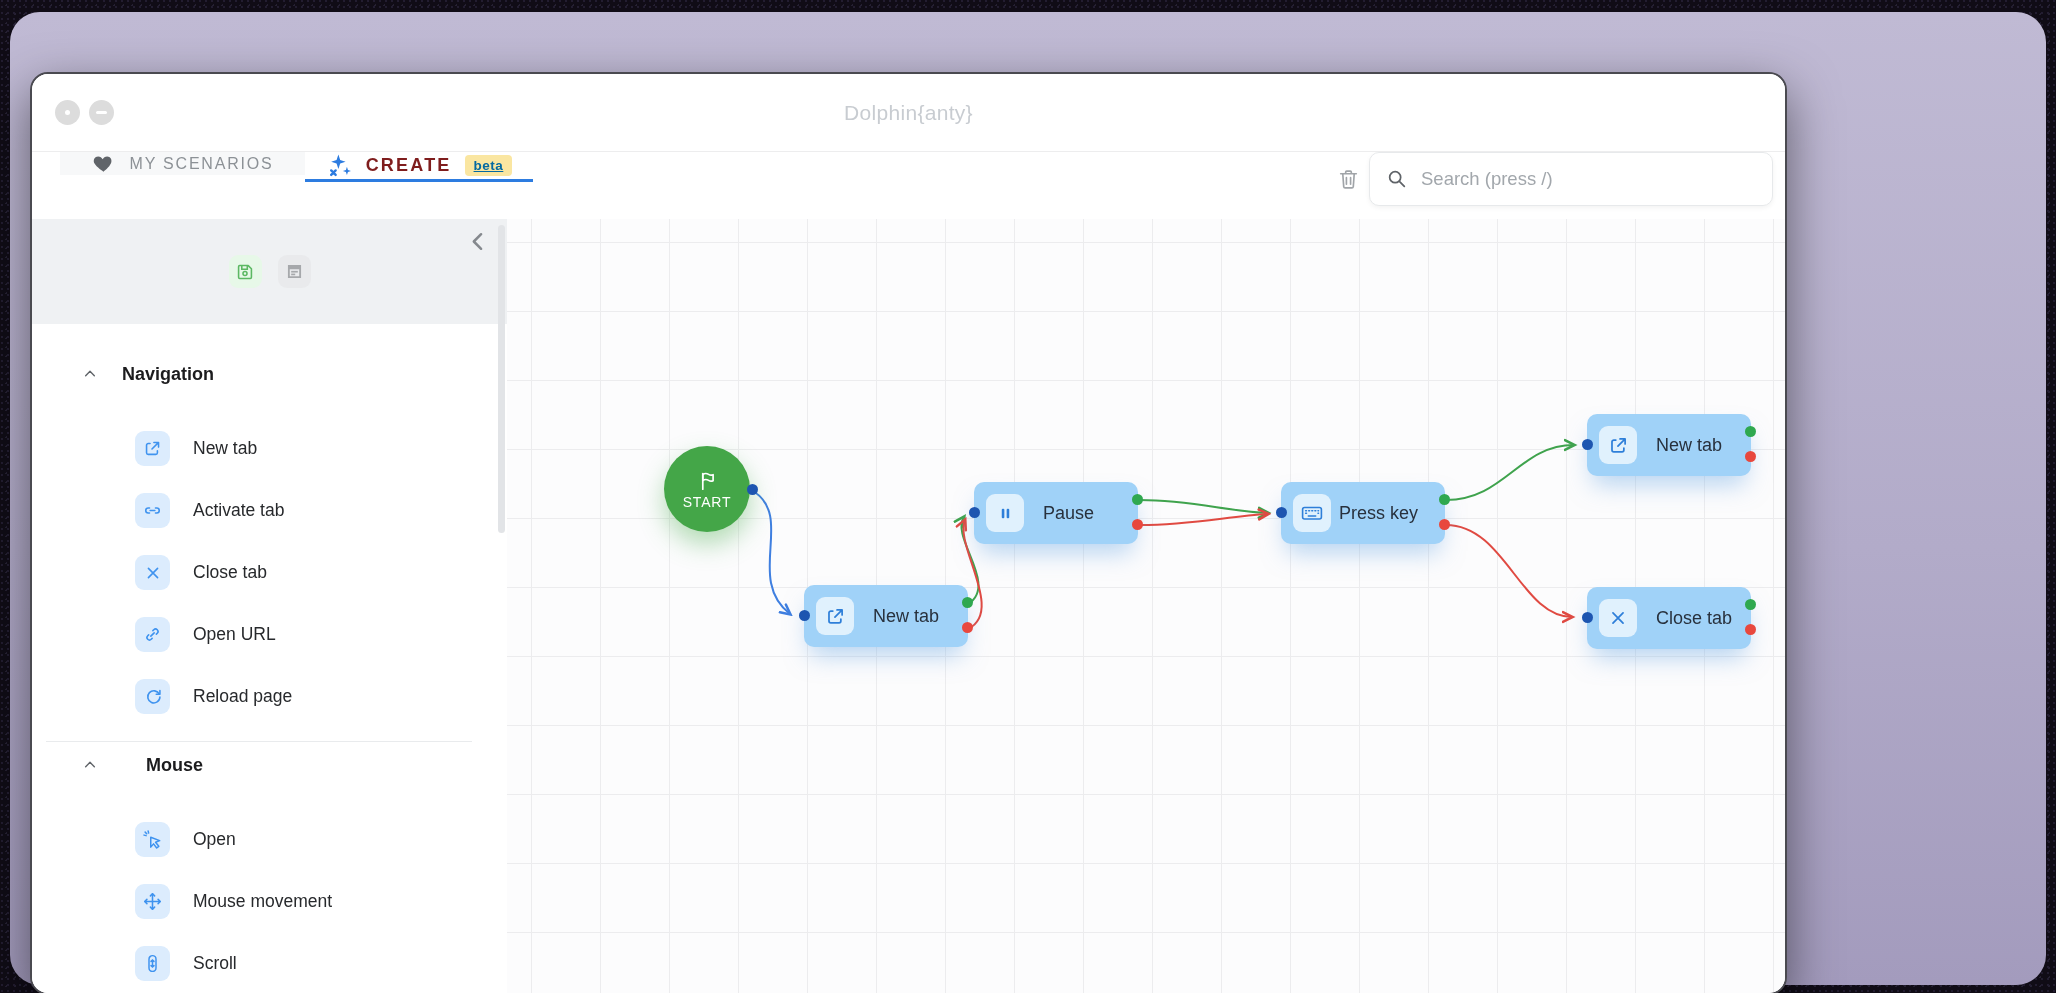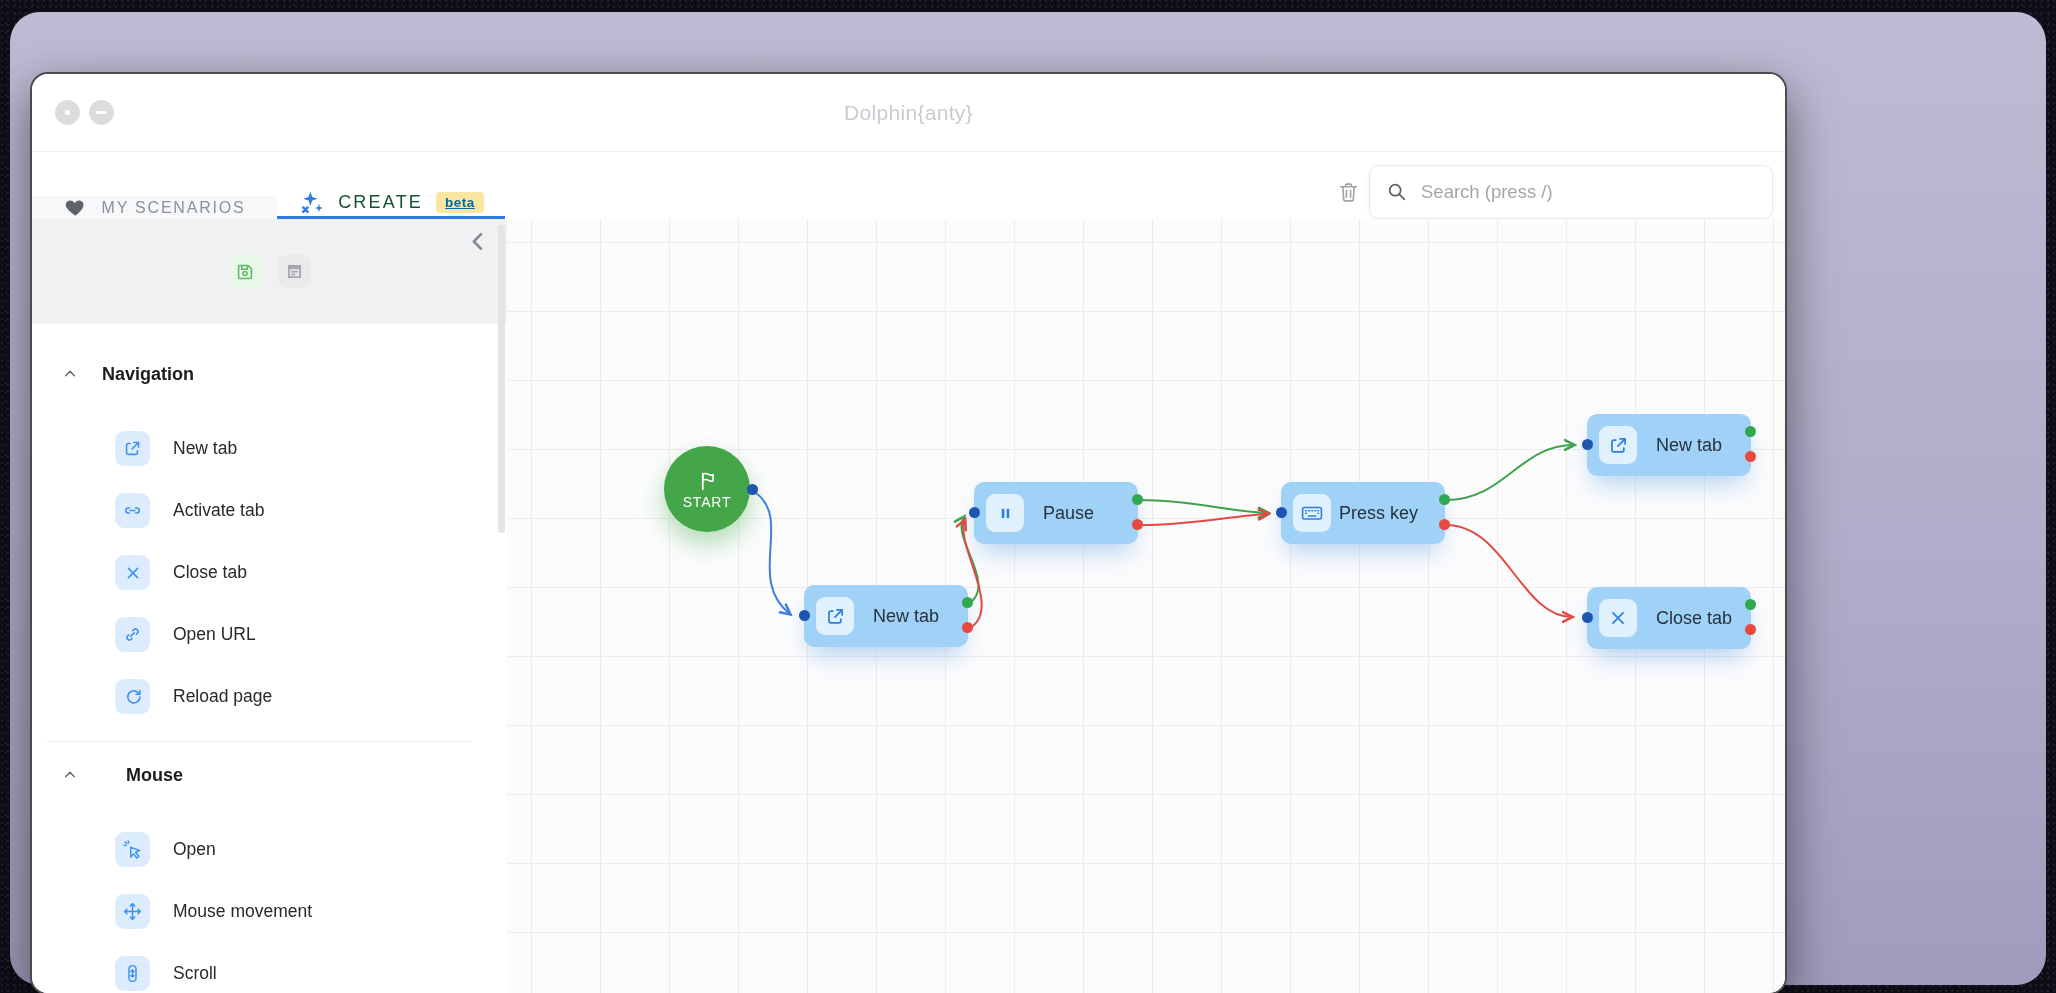--- a/index.html
+++ b/index.html
@@ -25,26 +25,26 @@
     border-bottom:1px solid #ededee; background:#fff; }
   .win-controls { display:flex; gap:9px; padding-left:23px; }
   .win-btn { width:25px; height:25px; border-radius:50%; background:#dcdcdc;
     display:flex; align-items:center; justify-content:center; }
   .win-btn .dot { width:5px; height:5px; border-radius:50%; background:#fff; }
   .win-btn .bar { width:11px; height:3.5px; border-radius:2px; background:#fff; }
   .app-title { position:absolute; left:0; right:0; text-align:center; color:#c8ccd1;
     font-size:21px; letter-spacing:.3px; }
 
   
-  .toolbar { height:67px; flex:none; display:flex; align-items:flex-end; background:#fff; }
+  .toolbar { height:67px; flex:none; display:flex; align-items:flex-start; background:#fff;margin-left:28px; }
   .tab { display:flex; align-items:center; justify-content:center; cursor:pointer; }
   .tab-my { width:245px; background:#f7f8f9; gap:15px; }
   .tab-my .label { color:#8c9196; font-size:16px; letter-spacing:1.8px; }
   .tab-create { width:228px; gap:13px; border-bottom:3px solid #2d7ce0; background:#fff; }
-  .tab-create .label { color:#14532d; font-size:18px; letter-spacing:2.2px; font-weight:400; }
+  .tab-create .label { color:#7f1d1d; font-size:18px; letter-spacing:2.2px; font-weight:700; }
   .beta-badge { background:#fae6a1; color:#0369a1; font-size:13.5px; font-weight:700;
     padding:3px 9px; border-radius:4px; letter-spacing:.5px;text-decoration:underline; }
   .toolbar-right { margin-left:auto; display:flex; align-items:center; gap:8px; padding-right:12px; }
   .icon-trash { color:#a0a4a8; }
   .searchbox { width:404px; height:54px; border:1px solid #e7e9eb; border-radius:10px;
     background:#fff; display:flex; align-items:center; gap:13px; padding:0 16px;
     box-shadow:0 2px 5px rgba(0,0,0,.05); }
   .searchbox svg { color:#5f6368; flex:none; }
   .searchbox input { border:0; outline:0; flex:1; font-size:18.5px; color:#3c4043;
     font-family:inherit; background:transparent; }
@@ -57,25 +57,25 @@
   .sidebar { width:475px; flex:none; position:relative; overflow:hidden; background:#fff; }
   .sb-header { height:105px; background:#eff1f3; display:flex; align-items:center;
     justify-content:center; gap:16px; position:relative; }
   .tool-chip { width:33px; height:33px; border-radius:9px; display:flex; align-items:center;
     justify-content:center; cursor:pointer; }
   .chip-save { background:#e7f8e8; color:#5cb863; }
   .chip-form { background:#e9eaec; color:#a6a8ab; }
   .collapse-btn { position:absolute; right:16px; top:10px; color:#85898e; cursor:pointer; }
   .sb-scrollthumb { position:absolute; right:2px; top:6px; width:7px; height:308px;
     background:#e2e4e7; border-radius:4px; }
-  .section { padding-left:30px; }
+  .section { padding-left:50px; }
   .sec-head { display:flex; align-items:center; gap:24px; margin:38px 0 45px 0; height:24px; }
   .sec-head .chev { color:#5f6368; }
   .sec-head .sec-label { font-size:18px; font-weight:700; color:#1c1c1e; }
-  .sec-head.mouse { margin-top:21px;gap:48px; }
+  .sec-head.mouse { margin-top:11px;gap:48px; }
   .sb-item { display:flex; align-items:center; gap:23px; height:35px;
     margin:0 0 27px 53px; cursor:pointer; }
   .sb-chip { width:35px; height:35px; border-radius:9px; background:#dcecfd; color:#3f93ef;
     display:flex; align-items:center; justify-content:center; flex:none; }
   .sb-item .item-label { font-size:17.5px; color:#27292c; }
   .sb-divider { height:1px; background:#e9ebed; margin:9px 35px 0 14px; }
 
   
   .canvas { flex:1; position:relative; overflow:hidden; background:#fcfcfd;
     background-image:

